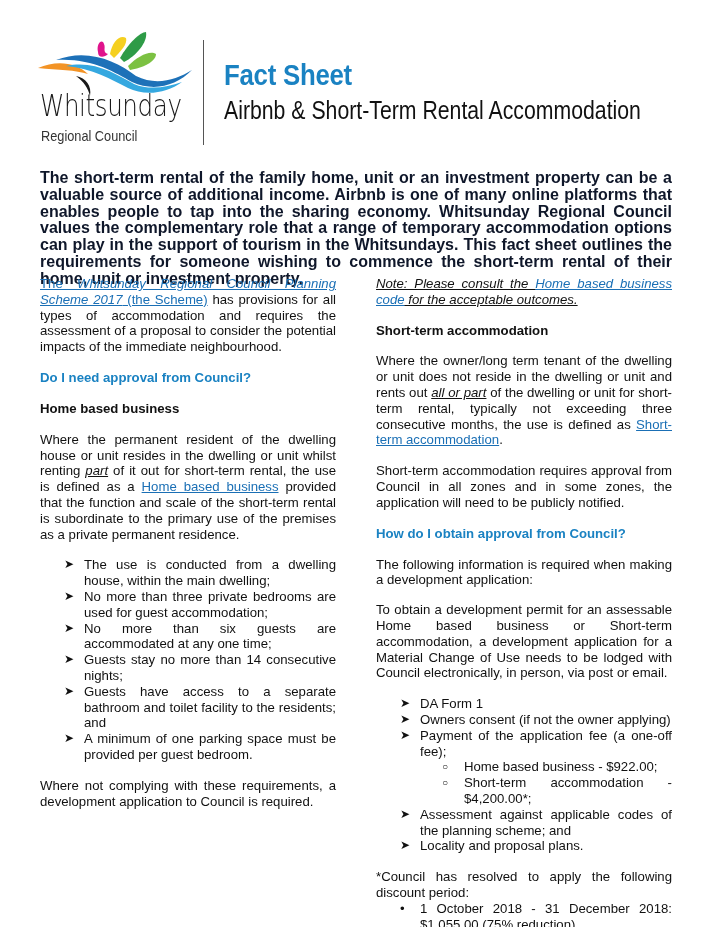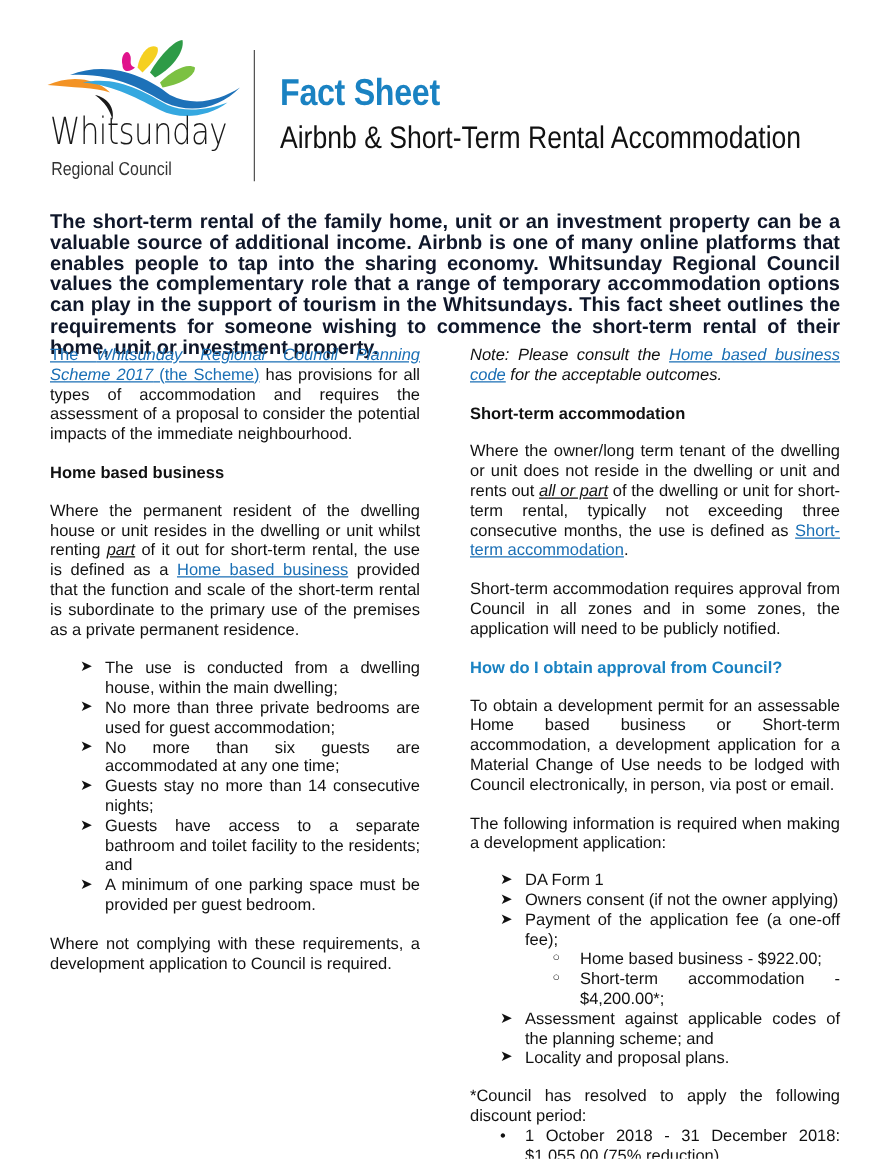--- a/index.html
+++ b/index.html
@@ -16,21 +16,21 @@
   .intro { position: absolute; left: 40px; top: 170px; width: 632px; font-size: 16px; line-height: 16.8px; font-weight: bold; color: #0f172a; text-align: justify; }
 
   .col { position: absolute; top: 276px; width: 296px; font-size: 13.2px; line-height: 15.8px; }
   .col-left { left: 40px; }
   .col-right { left: 376px; }
   .col p { margin: 0 0 15px 0; text-align: justify; }
   .h-blue { color: #1a82c2; font-weight: bold; margin: 0 0 15px 0; font-size: 13.2px; line-height: 16px; }
   .h-black { color: #111; font-weight: bold; margin: 0 0 15px 0; }
   a, .link { color: #1a6fb5; text-decoration: underline; }
   .u { text-decoration: underline; font-style: italic; }
-  .note { font-style: italic; }
+  .note { font-style: italic; text-decoration: underline; }
   ul.arrow { list-style: none; margin: 0 0 15px 0; padding: 0 0 0 44px; }
   ul.arrow li { position: relative; text-align: justify; }
   ul.arrow li .bul { position: absolute; left: -20px; top: 0; font-size: 12px; }
   ul.sub { list-style: none; margin: 0; padding: 0 0 0 44px; }
   ul.sub li { position: relative; text-align: justify; }
   ul.sub li .bul { position: absolute; left: -22px; top: 0; font-size: 10px; }
   ul.dot { list-style: none; margin: 0; padding: 0 0 0 44px; }
   ul.dot li { position: relative; text-align: justify; }
   ul.dot li .bul { position: absolute; left: -20px; top: 0; }
 </style>
@@ -54,41 +54,42 @@
   </div>
   <div class="vline"></div>
   <div class="fs-title">Fact Sheet</div>
   <div class="fs-sub">Airbnb &amp; Short-Term Rental Accommodation</div>
 </div>
 
 <div class="intro">The short-term rental of the family home, unit or an investment property can be a valuable source of additional income. Airbnb is one of many online platforms that enables people to tap into the sharing economy. Whitsunday Regional Council values the complementary role that a range of temporary accommodation options can play in the support of tourism in the Whitsundays. This fact sheet outlines the requirements for someone wishing to commence the short-term rental of their home, unit or investment property.</div>
 
 <div class="col col-left">
   <p><a class="link"><span>The </span><i>Whitsunday Regional Council Planning Scheme 2017</i><span> (the Scheme)</span></a><span> has provisions for all types of accommodation and requires the assessment of a proposal to consider the potential impacts of the immediate neighbourhood.</span></p>
+  <div class="h-blue">Do I need approval from Council?</div>
   <div class="h-black">Home based business</div>
   <p><span>Where the permanent resident of the dwelling house or unit resides in the dwelling or unit whilst renting </span><span class="u">part</span><span> of it out for short-term rental, the use is defined as a </span><a class="link">Home based business</a><span> provided that the function and scale of the short-term rental is subordinate to the primary use of the premises as a private permanent residence.</span></p>
   <ul class="arrow">
     <li><span class="bul">➤</span><span>The use is conducted from a dwelling house, within the main dwelling;</span></li>
     <li><span class="bul">➤</span><span>No more than three private bedrooms are used for guest accommodation;</span></li>
     <li><span class="bul">➤</span><span>No more than six guests are accommodated at any one time;</span></li>
     <li><span class="bul">➤</span><span>Guests stay no more than 14 consecutive nights;</span></li>
     <li><span class="bul">➤</span><span>Guests have access to a separate bathroom and toilet facility to the residents; and</span></li>
     <li><span class="bul">➤</span><span>A minimum of one parking space must be provided per guest bedroom.</span></li>
   </ul>
   <p>Where not complying with these requirements, a development application to Council is required.</p>
 </div>
 
 <div class="col col-right">
   <p class="note"><span>Note: Please consult the </span><a class="link">Home based business code</a><span> for the acceptable outcomes.</span></p>
   <div class="h-black">Short-term accommodation</div>
   <p><span>Where the owner/long term tenant of the dwelling or unit does not reside in the dwelling or unit and rents out </span><span class="u">all or part</span><span> of the dwelling or unit for short-term rental, typically not exceeding three consecutive months, the use is defined as </span><a class="link">Short-term accommodation</a><span>.</span></p>
   <p>Short-term accommodation requires approval from Council in all zones and in some zones, the application will need to be publicly notified.</p>
   <div class="h-blue">How do I obtain approval from Council?</div>
+  <p style="margin-bottom:14px;">The following information is required when making a development application:</p>
   <p>To obtain a development permit for an assessable Home based business or Short-term accommodation, a development application for a Material Change of Use needs to be lodged with Council electronically, in person, via post or email.</p>
-  <p style="margin-bottom:14px;">The following information is required when making a development application:</p>
   <ul class="arrow" style="margin-bottom:0;">
     <li><span class="bul">➤</span><span>DA Form 1</span></li>
     <li><span class="bul">➤</span><span>Owners consent (if not the owner applying)</span></li>
     <li><span class="bul">➤</span><span>Payment of the application fee (a one-off fee);</span>
       <ul class="sub">
         <li><span class="bul">○</span><span>Home based business - $922.00;</span></li>
         <li><span class="bul">○</span><span>Short-term accommodation - $4,200.00*;</span></li>
       </ul>
     </li>
     <li><span class="bul">➤</span><span>Assessment against applicable codes of the planning scheme; and</span></li>

